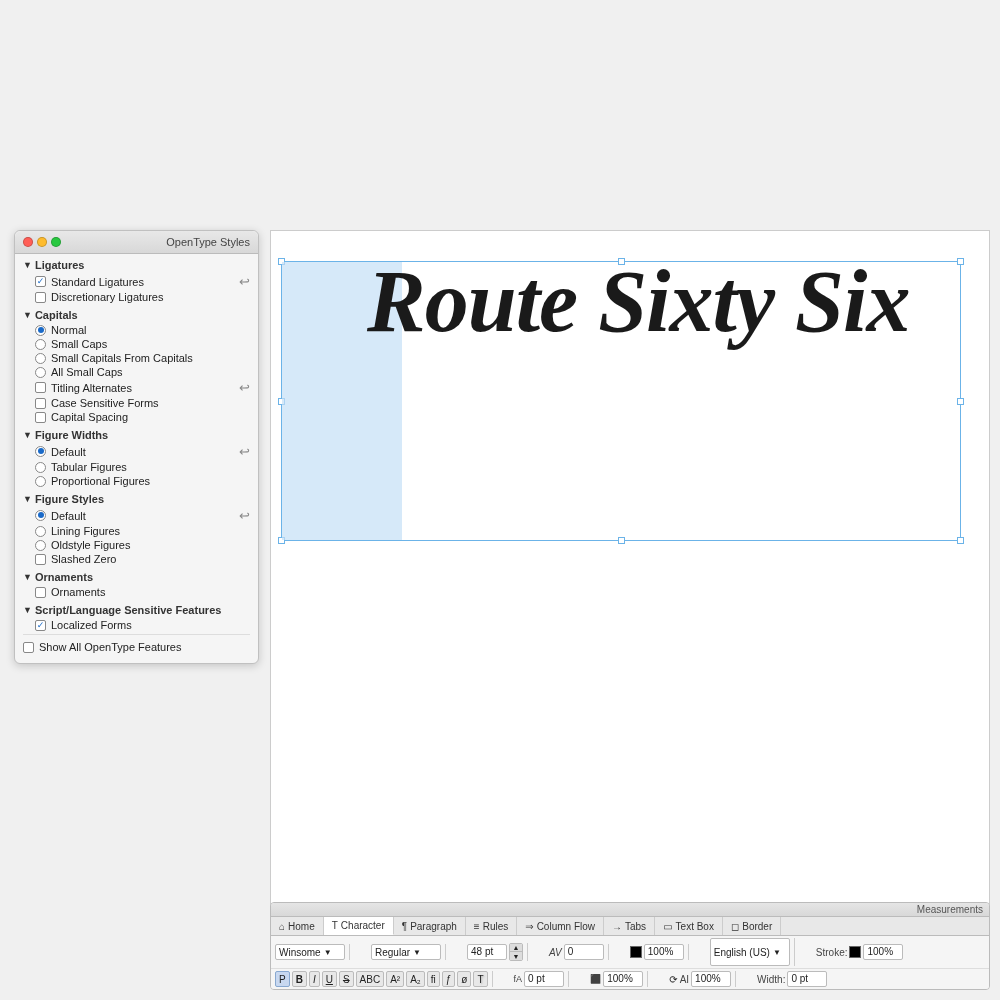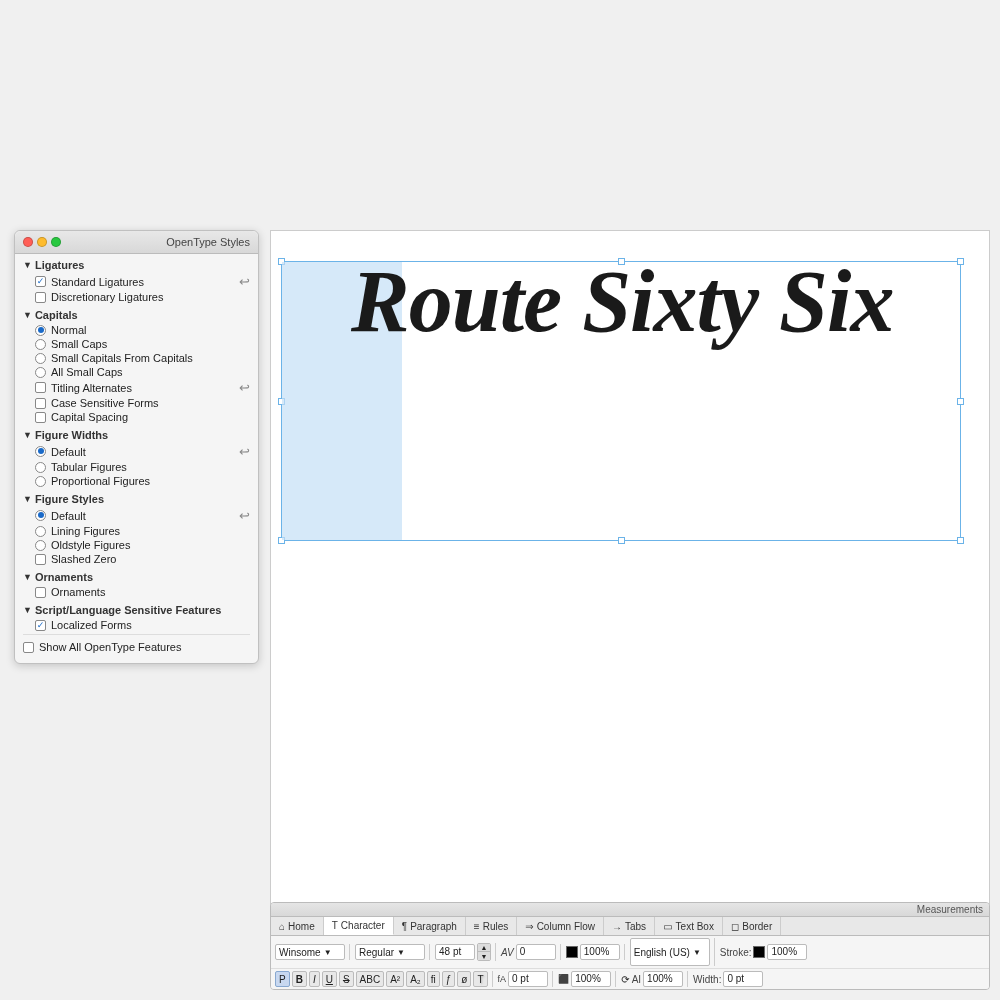--- a/index.html
+++ b/index.html
@@ -181,21 +181,21 @@
       left: 0;
       top: 0;
       width: 120px;
       height: 100%;
       background: #c5dff7;
       opacity: 0.7;
     }
 
     .canvas-text {
       position: absolute;
-      left: 80px;
+      left: 96px;
       top: 20px;
       font-family: 'Georgia', 'Times New Roman', serif;
       font-size: 88px;
       font-style: italic;
       font-weight: 700;
       color: #1a1a1a;
       white-space: nowrap;
       letter-spacing: -1px;
     }
 
@@ -244,21 +244,21 @@
       gap: 3px;
       flex-wrap: wrap;
       background: #f5f5f5;
     }
     .ctrl-group {
       display: flex;
       align-items: center;
       gap: 2px;
       border-right: 1px solid #ccc;
       padding-right: 4px;
-      margin-right: 2px;
+      margin-right: 18px;
     }
     .ctrl-group:last-child { border-right: none; }
     .ctrl-box {
       background: white;
       border: 1px solid #bbb;
       border-radius: 2px;
       padding: 1px 3px;
       font-size: 10px;
       min-width: 40px;
       height: 16px;

